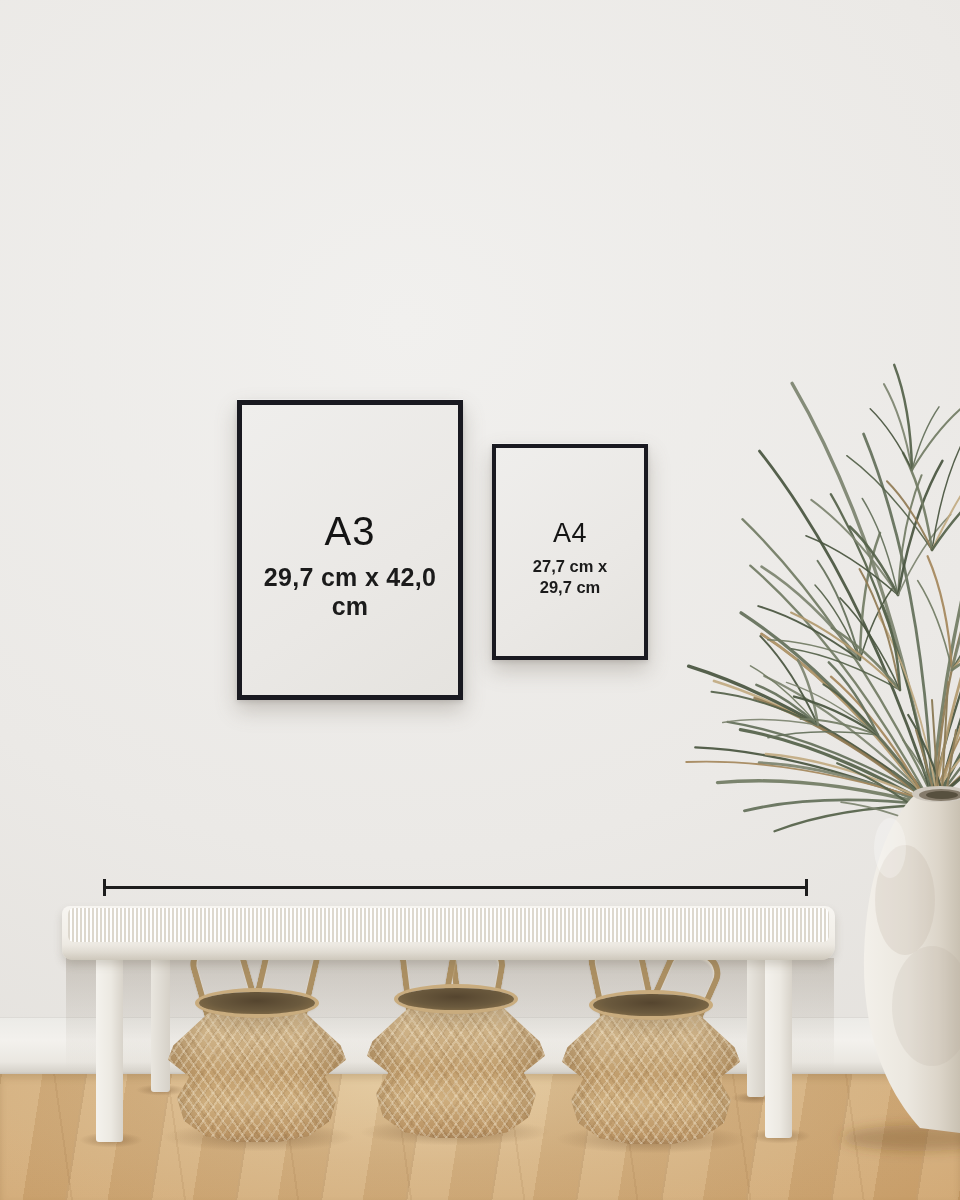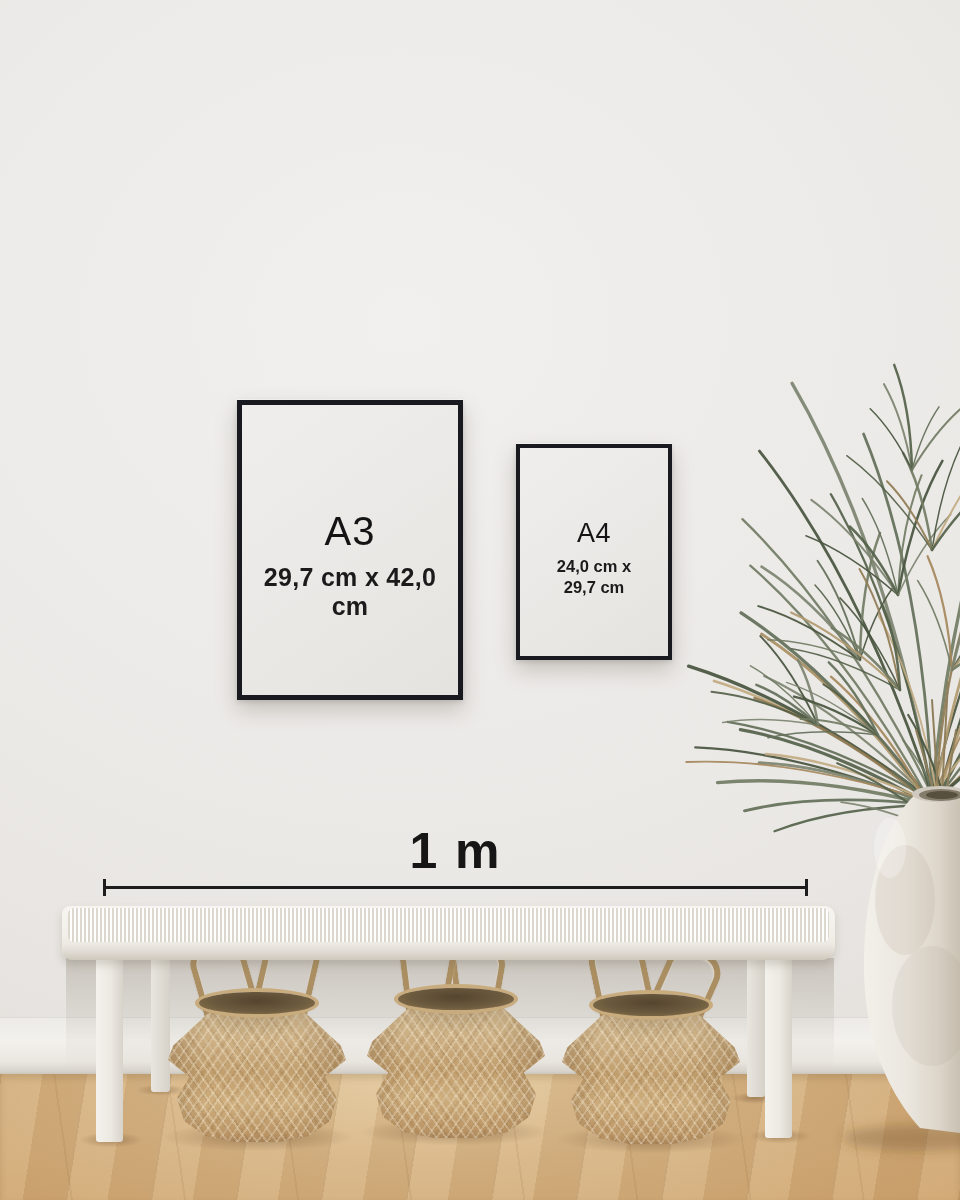--- a/index.html
+++ b/index.html
@@ -20,21 +20,21 @@
       repeating-linear-gradient(99deg, rgba(255,244,222,.10) 0 42px, rgba(120,80,40,.07) 42px 84px),
       radial-gradient(70% 160% at 45% 0%, #e3c99e 0%, #d6b383 45%, #cda26c 100%);
     box-shadow:inset 0 4px 7px rgba(120,90,50,.22)}
 
   
   .frame{position:absolute;box-sizing:content-box;border:5px solid #191920;
     background:linear-gradient(145deg,#efeeec 0%,#eae8e5 60%,#e5e3df 100%);
     box-shadow:0 10px 20px rgba(110,100,85,.30),0 2px 5px rgba(0,0,0,.12),0 -1px 0 rgba(255,255,255,.7);
     display:flex;flex-direction:column;align-items:center;text-align:center;color:#141414}
   .frame.a3{left:237px;top:400px;width:216px;height:290px}
-  .frame.a4{left:516px;top:444px;width:148px;height:208px;border-width:4px}
+  .frame.a4{left:492px;top:444px;width:148px;height:208px;border-width:4px}
   .frame-title{font-weight:400;line-height:1}
   .a3 .frame-title{margin-top:106px;font-size:40px;letter-spacing:1px}
   .a4 .frame-title{margin-top:72px;font-size:27px;letter-spacing:.5px}
   .frame-dims{font-weight:700;color:#1b1b1b}
   .a3 .frame-dims{margin-top:12px;font-size:25px;letter-spacing:.3px}
   .a4 .frame-dims{margin-top:9px;font-size:16.5px;line-height:1.3}
 
   
   .measure-label{position:absolute;left:103px;top:822px;width:705px;text-align:center;
     font-size:50px;font-weight:600;letter-spacing:2px;color:#161616;z-index:7}
@@ -114,26 +114,25 @@
   <div class="baseboard"></div>
   <div class="floor"></div>
 
   <div class="frame a3">
     <div class="frame-title">A3</div>
     <div class="frame-dims">29,7 cm x 42,0 cm</div>
   </div>
   <div class="frame a4">
     <div class="frame-title">A4</div>
     <div class="frame-dims">
-      <div>24,0 cm x</div>
+      <div>27,7 cm x</div>
       <div>29,7 cm</div>
     </div>
   </div>
 
-  <div class="measure-label">1 m</div>
   <div class="measure">
     <div class="measure-line"></div>
     <div class="tick left"></div>
     <div class="tick right"></div>
   </div>
 
   <div class="bench-shadow-wall"></div>
   <div class="contact-shadow cs-fl"></div>
   <div class="contact-shadow cs-bl"></div>
   <div class="contact-shadow cs-fr"></div>

